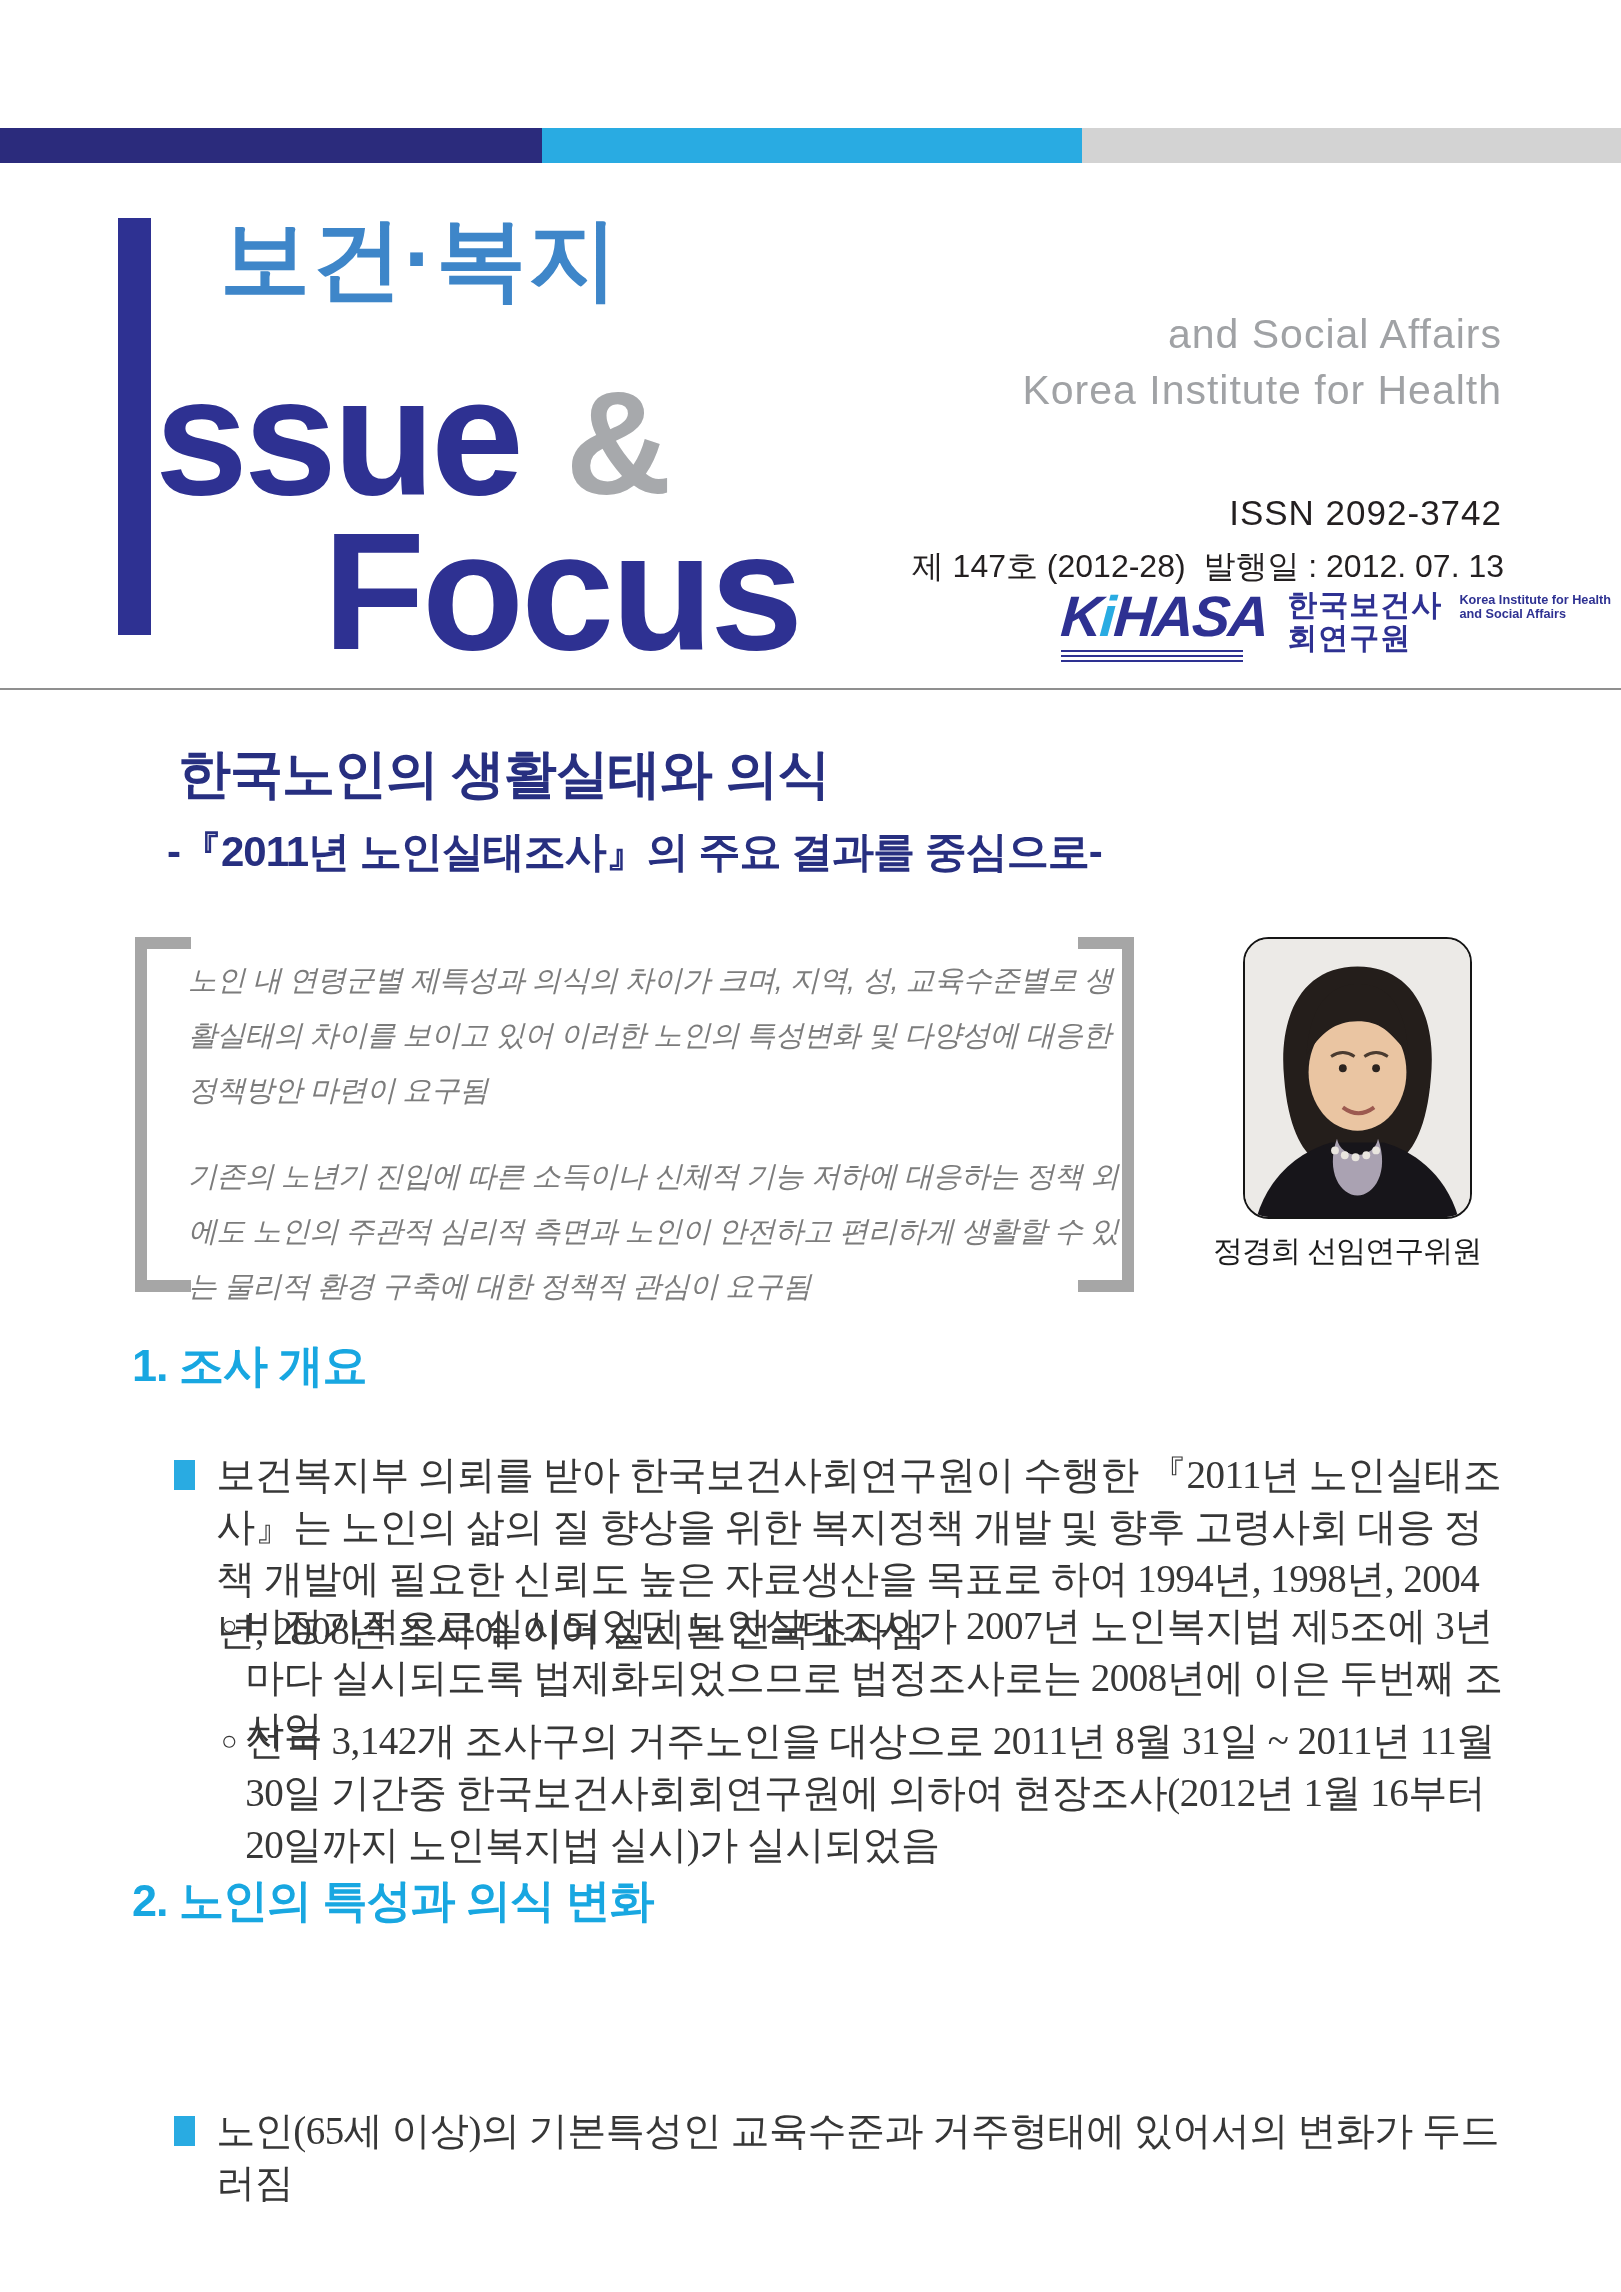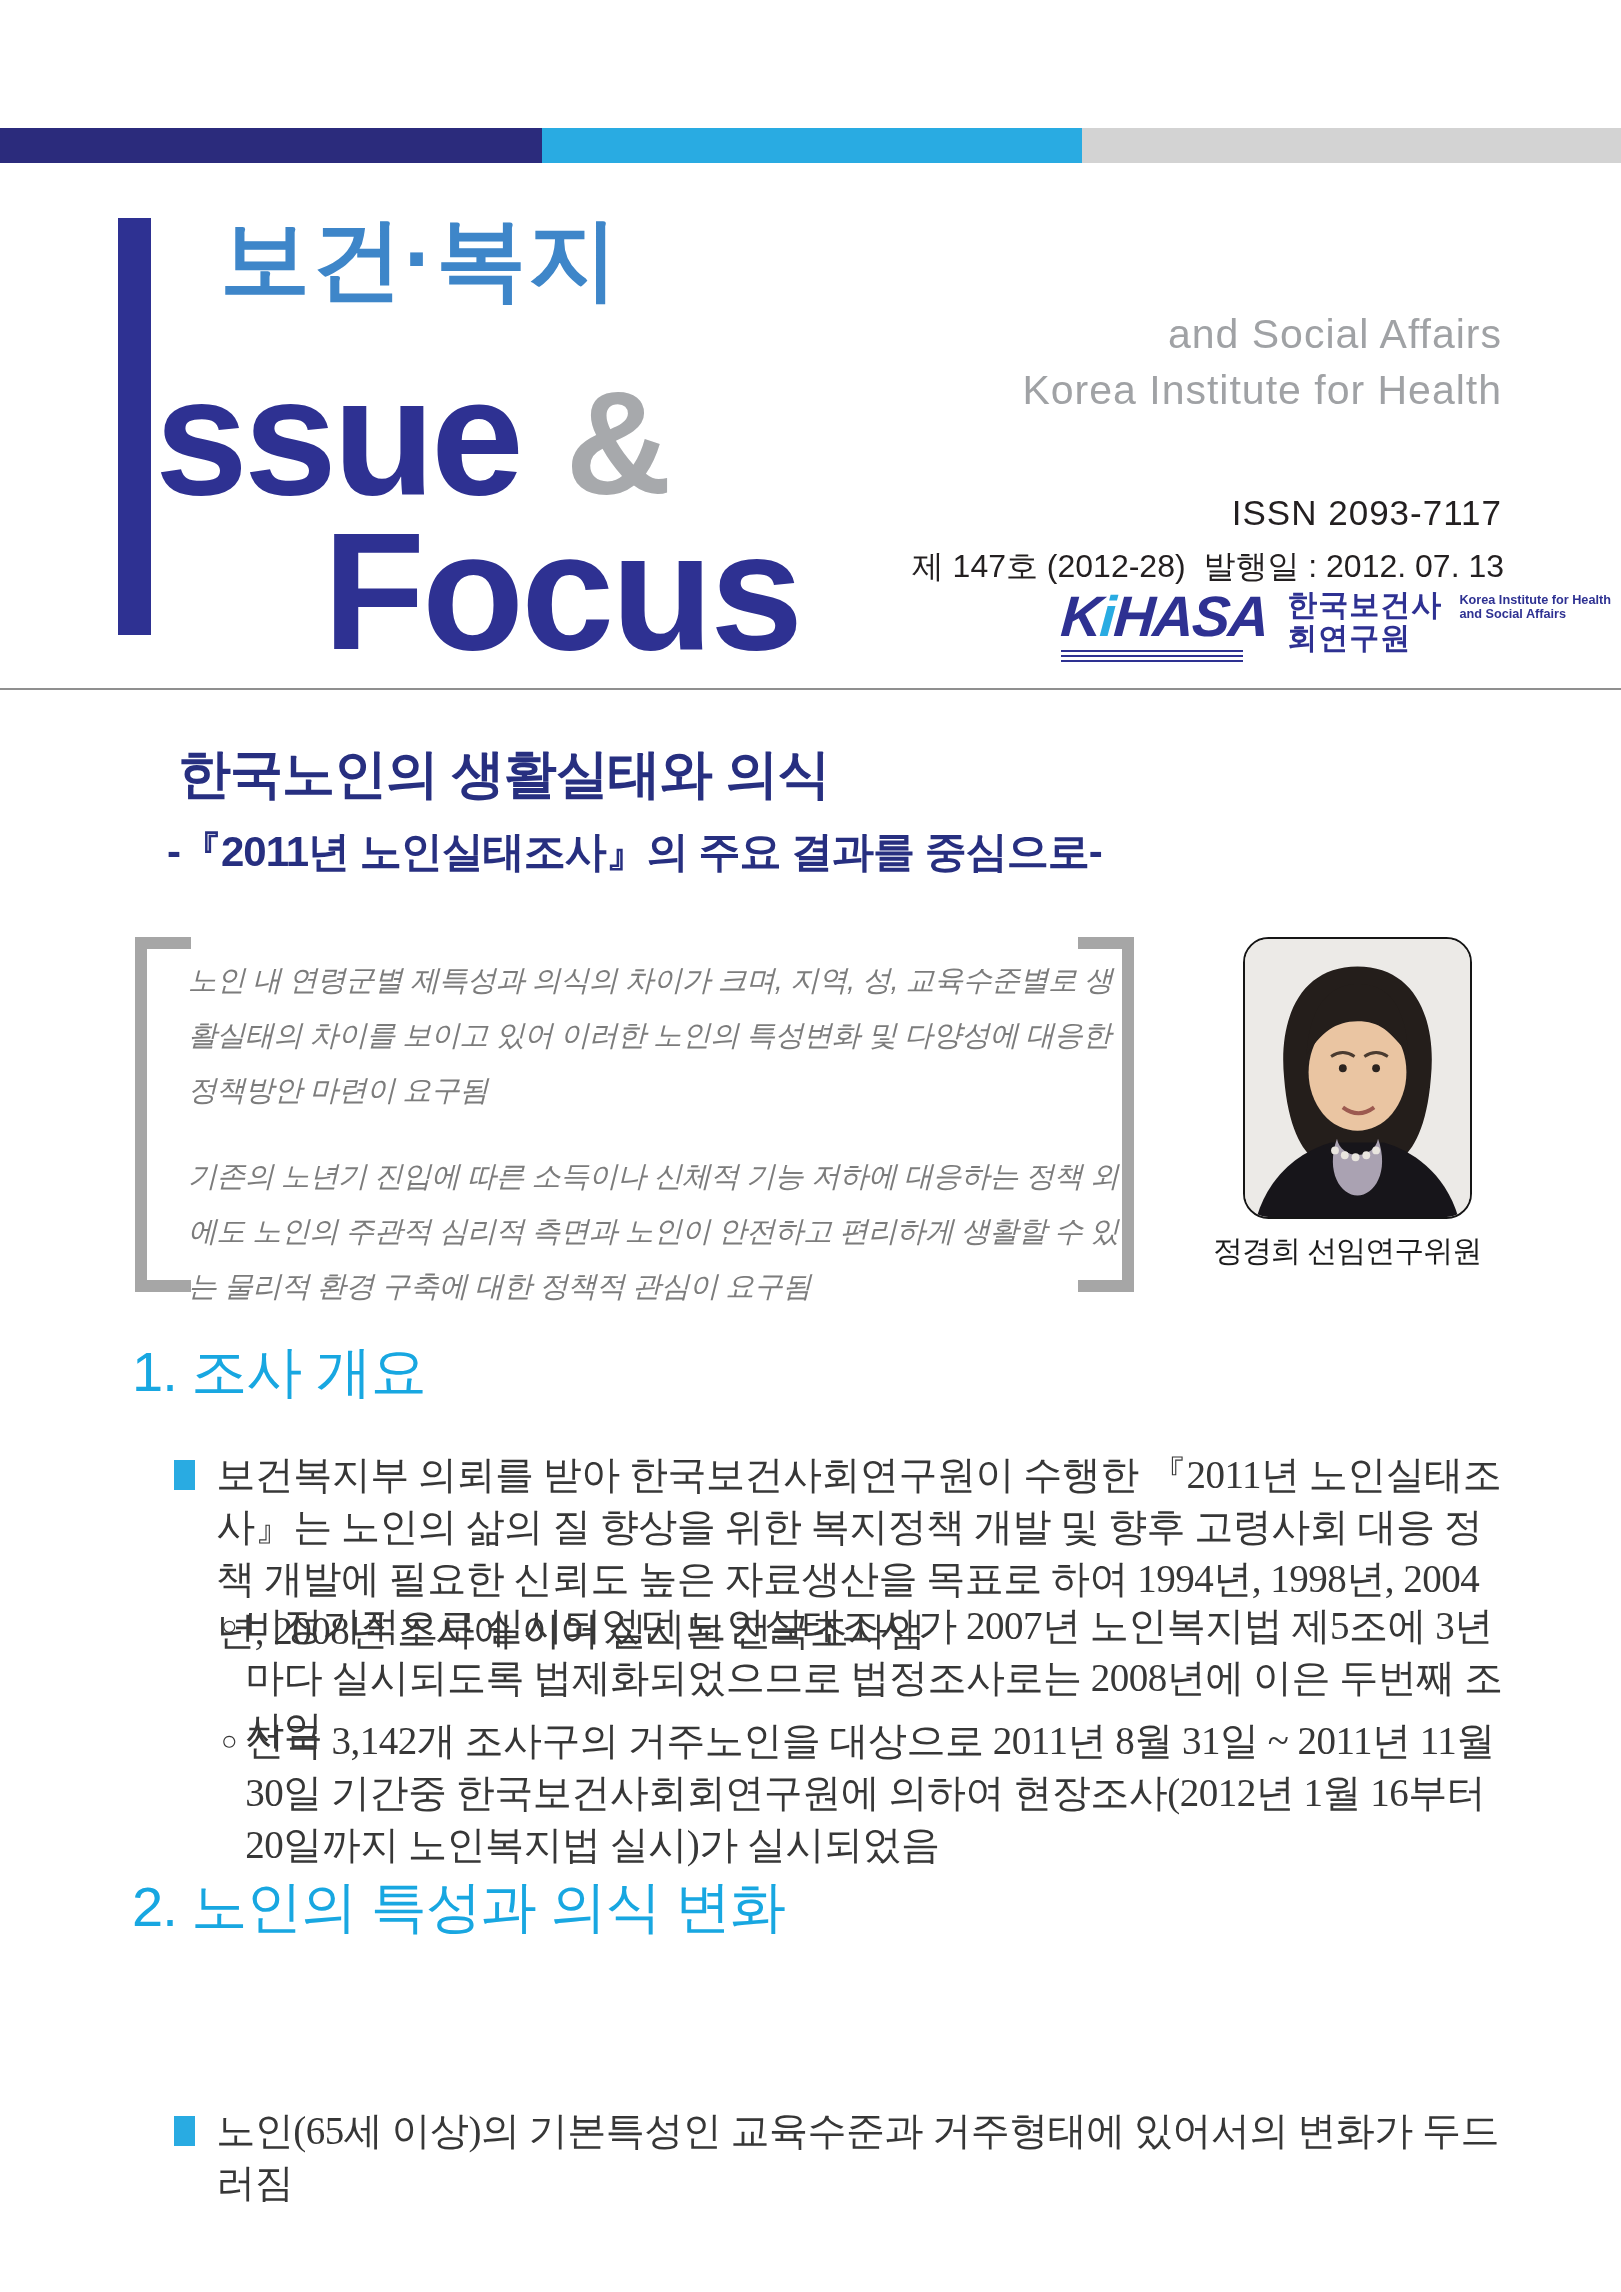--- a/index.html
+++ b/index.html
@@ -59,21 +59,21 @@
                    font-style:italic;letter-spacing:-0.5px;}
 
   
   .photo{position:absolute;left:1243px;top:937px;width:225px;height:278px;
          border:2.9px solid #151515;border-radius:25.5px;overflow:hidden;background:#eceae7;}
   .photo svg{display:block;width:100%;height:100%;}
   .photo-caption{position:absolute;left:1213px;top:1231px;width:294px;text-align:left;
                  font-size:30px;color:#1c1c1c;letter-spacing:-1px;}
 
   
-  .sec-heading{position:absolute;left:132px;font-size:56px;font-weight:400;color:#18a7e1;
+  .sec-heading{position:absolute;left:132px;font-size:45px;font-weight:700;color:#18a7e1;
                letter-spacing:-1px;margin:0;line-height:1.1;}
   .h-sec1{top:1341px;}
   .h-sec2{top:1876px;}
 
   .bullet{position:absolute;display:flex;align-items:flex-start;
           font-family:"Liberation Serif","DejaVu Serif",serif;}
   .bullet p{margin:0;font-size:39px;line-height:52px;color:#373737;letter-spacing:-0.5px;}
   .sqmark{flex:0 0 auto;width:20.6px;height:30px;background:#29abe2;margin:10.8px 21.6px 0 0;}
   .cimark{flex:0 0 auto;font-size:27.4px;line-height:52px;color:#373737;margin-right:7.8px;}
   .b-1{left:174px;top:1449px;width:1337px;}
@@ -100,21 +100,21 @@
       <span class="ssue">ssue</span>
       <span class="amp">&amp;</span>
     </div>
     <div class="focus">Focus</div>
 
     <div class="inst-en">
       <div>and Social Affairs</div>
       <div>Korea Institute for Health</div>
     </div>
 
-    <div class="issn">ISSN 2093-7117</div>
+    <div class="issn">ISSN 2092-3742</div>
     <div class="issue-no pre">제 147호 (2012-28)  발행일 : 2012. 07. 13</div>
 
     <div class="kihasa">
       <div class="kihasa-left">
         <div class="kihasa-latin"><span>K</span><span class="dot-i">i</span><span>HASA</span></div>
         <div class="kihasa-lines">
             <i></i>
             <i></i>
             <i></i>
           </div>

